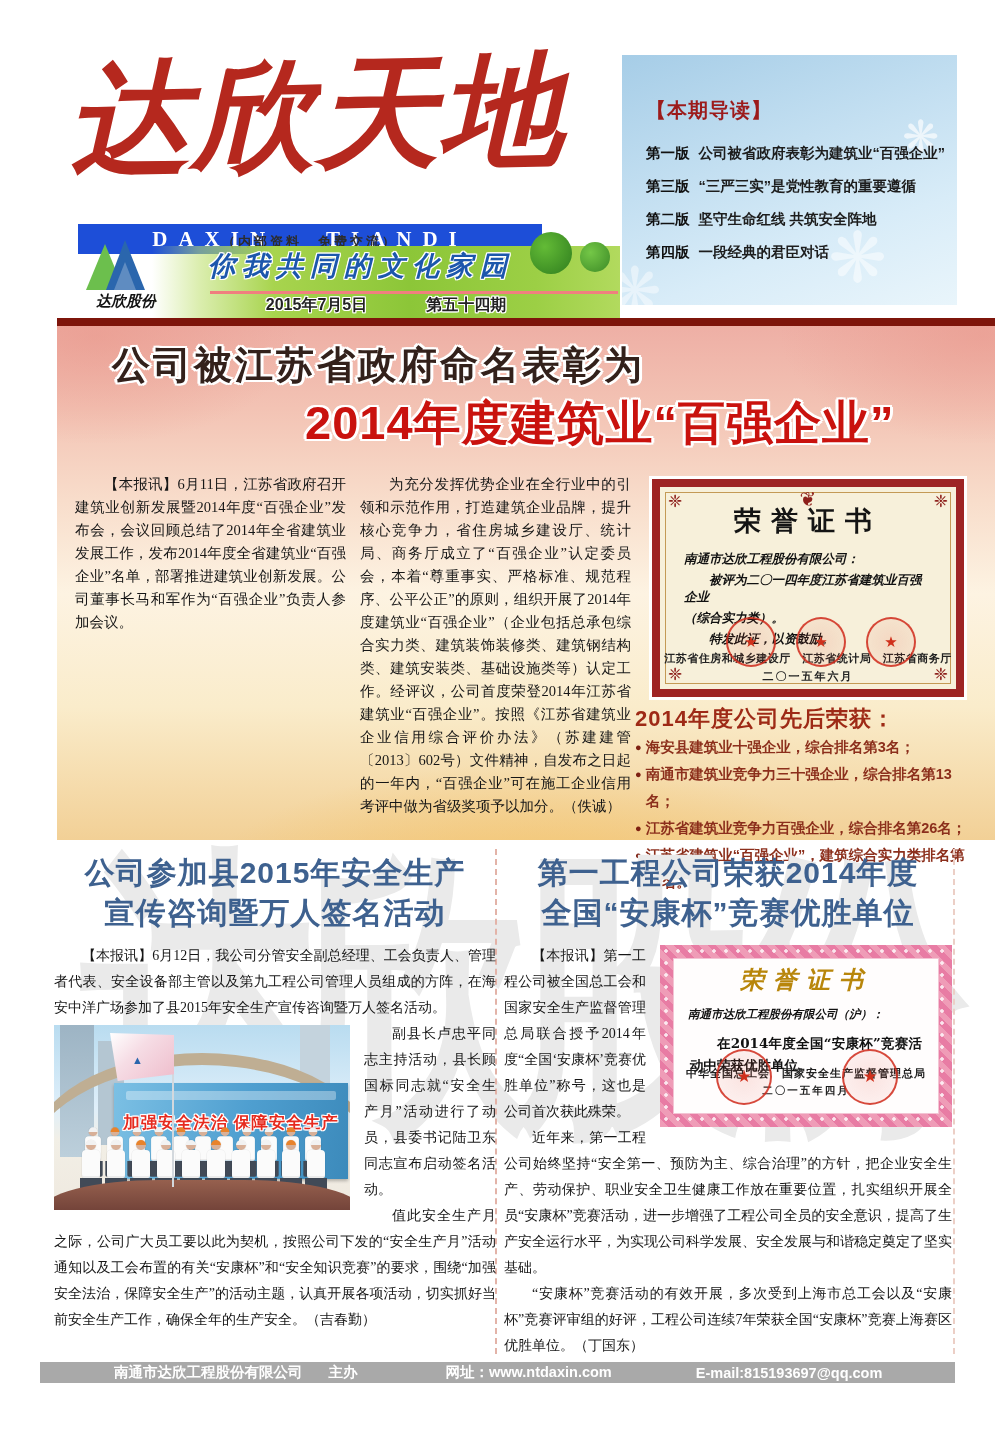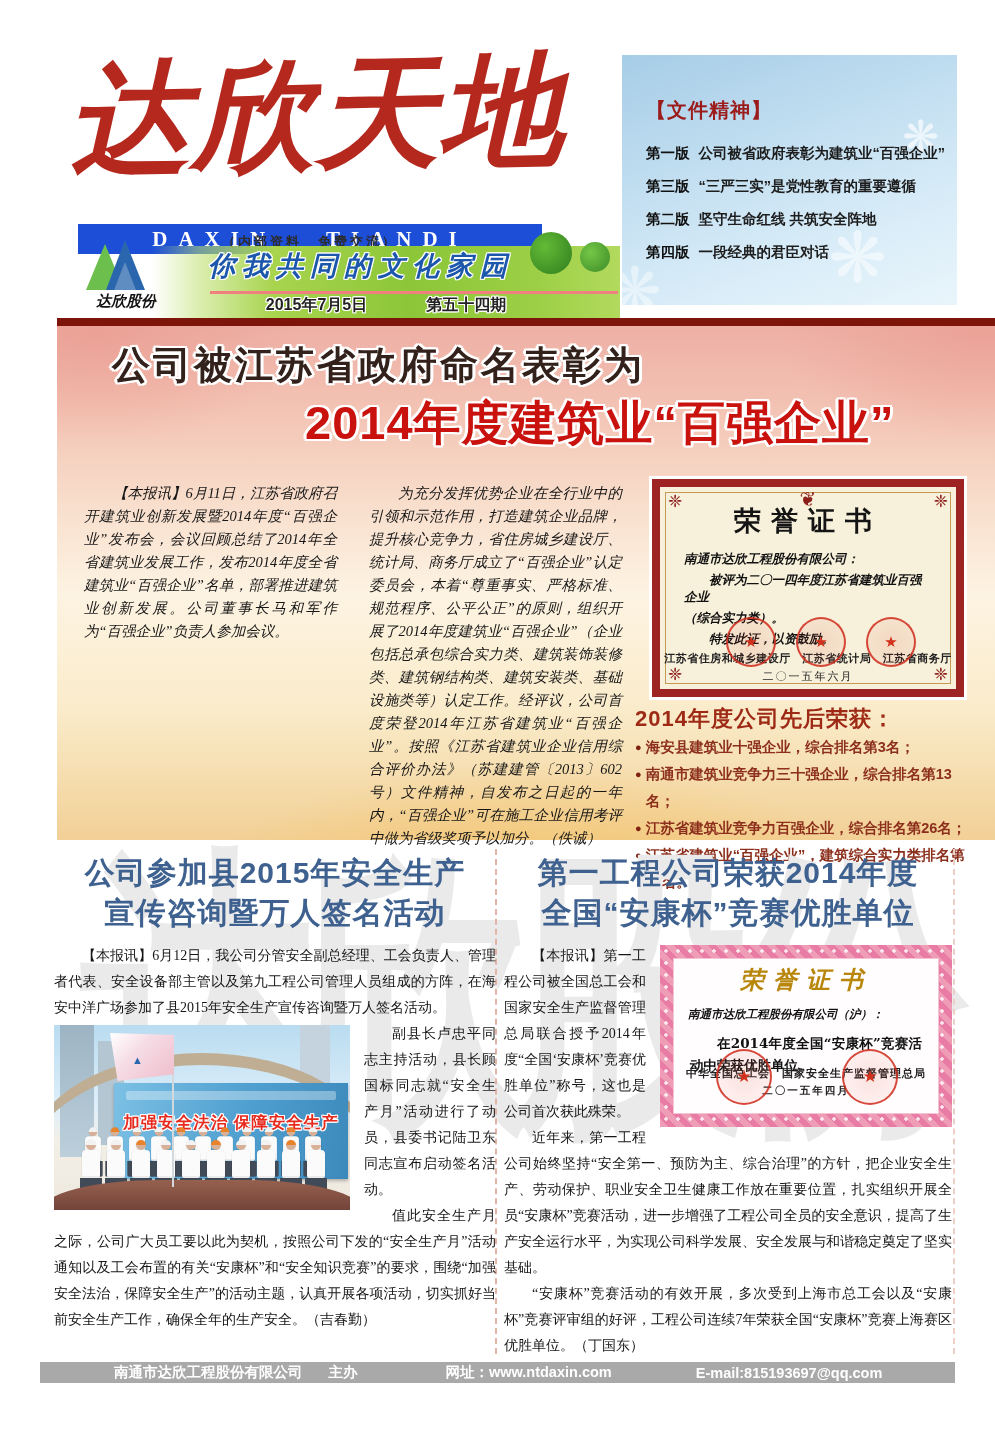--- a/index.html
+++ b/index.html
@@ -60,42 +60,42 @@
       radial-gradient(ellipse 60% 45% at 50% 112%,rgba(244,196,106,.95) 0%,rgba(244,196,106,0) 60%),
       radial-gradient(ellipse 30% 30% at 4% 2%,rgba(232,148,136,.55),rgba(232,148,136,0) 70%),
       radial-gradient(ellipse 30% 30% at 96% 2%,rgba(232,148,136,.5),rgba(232,148,136,0) 70%),
       linear-gradient(180deg,#eeafa5 0%,#f3c3b4 16%,#f8ddcb 34%,#fdf3e2 52%,#faeccb 74%,#f2d096 100%);}
   .lead-kicker{position:absolute;left:55px;top:22px;font-size:38px;font-weight:bold;
     color:#33211b;letter-spacing:3px;white-space:nowrap;}
   .lead-headline{position:absolute;left:248px;top:74px;font-size:47px;font-weight:bold;
     color:#c9120e;letter-spacing:1px;white-space:nowrap;}
   .lead-col{position:absolute;top:152px;width:277px;font-family:"Liberation Serif",serif;
     font-size:14.5px;line-height:23px;color:#161616;text-align:justify;}
-  .lead-col p{margin:12px;text-indent:2em;font-style:italic;}
+  .lead-col p{margin:3px;text-indent:2em;}
   .col1{left:15px;}
   .col2{left:300px;}
 
   
   .cert1{position:absolute;left:592px;top:158px;width:318px;height:224px;background:#fff;padding:3px;box-sizing:border-box;}
   .cert1-frame{position:relative;width:100%;height:100%;box-sizing:border-box;border:8px solid #9e2424;background:#f7f0da;}
   .cert1-inner{position:absolute;inset:5px;border:1px solid #c49a55;}
   .ornament{position:absolute;color:#8d1f1a;font-size:17px;line-height:1;}
   .o-tl{left:8px;top:6px;} .o-tr{right:8px;top:6px;} .o-bl{left:8px;bottom:6px;} .o-br{right:8px;bottom:6px;}
   .o-tc{left:50%;top:2px;transform:translateX(-50%);font-size:20px;}
   .cert1-title{position:relative;margin-top:16px;text-align:center;font-family:"DejaVu Serif",serif;
     font-weight:bold;font-size:27px;letter-spacing:10px;color:#141414;}
   .cert1-to{position:relative;margin:12px 24px 0;font-family:"DejaVu Serif",serif;font-style:italic;
     font-weight:bold;font-size:12.5px;color:#111;}
   .cert1-line{position:relative;margin:4px 24px 0;font-family:"DejaVu Serif",serif;font-style:italic;
     font-weight:bold;font-size:12.5px;color:#111;}
   .indent2{text-indent:2em;}
   .cert1-issuers{position:relative;margin-top:3px;text-align:center;font-family:"DejaVu Serif",serif;
     font-weight:bold;font-size:11px;color:#222;letter-spacing:.5px;}
   .cert1-date{position:relative;margin-top:3px;text-align:center;font-family:"DejaVu Serif",serif;
-    font-weight:normal;font-size:11px;color:#222;letter-spacing:2px;}
+    font-weight:bold;font-size:11px;color:#222;letter-spacing:2px;}
   .seal{position:absolute;border-radius:50%;border:2px solid rgba(208,44,28,.85);
     background:radial-gradient(circle,rgba(225,70,50,.14),rgba(225,70,50,.05));
     display:flex;align-items:center;justify-content:center;color:#d0301c;}
   .cert1 .seal{width:46px;height:46px;bottom:22px;font-size:15px;}
   .s1{left:66px;} .s2{left:136px;} .s3{left:206px;}
 
   
   .awards{position:absolute;left:578px;top:386px;width:337px;}
   .awards-title{font-size:22px;font-weight:bold;color:#9e2a16;letter-spacing:1px;}
   .award-item{font-size:14.5px;font-weight:bold;color:#8c2f1c;line-height:27px;display:flex;}
@@ -200,21 +200,21 @@
     <div class="banner-dates">
       <span class="ow1">2015年7月5日</span>
       <span class="ow1">第五十四期</span>
     </div>
   </div>
 
   <div class="guide">
     <span class="dandelion d1">❋</span>
     <span class="dandelion d2">❋</span>
     <span class="dandelion d3">❋</span>
-    <div class="guide-title">【文件精神】</div>
+    <div class="guide-title">【本期导读】</div>
     <div class="guide-items">
       <div class="guide-item">
         <span class="gi-label">第一版</span>
         <span class="gi-text">公司被省政府表彰为建筑业“百强企业”</span>
       </div>
       <div class="guide-item">
         <span class="gi-label">第三版</span>
         <span class="gi-text">“三严三实”是党性教育的重要遵循</span>
       </div>
       <div class="guide-item">

